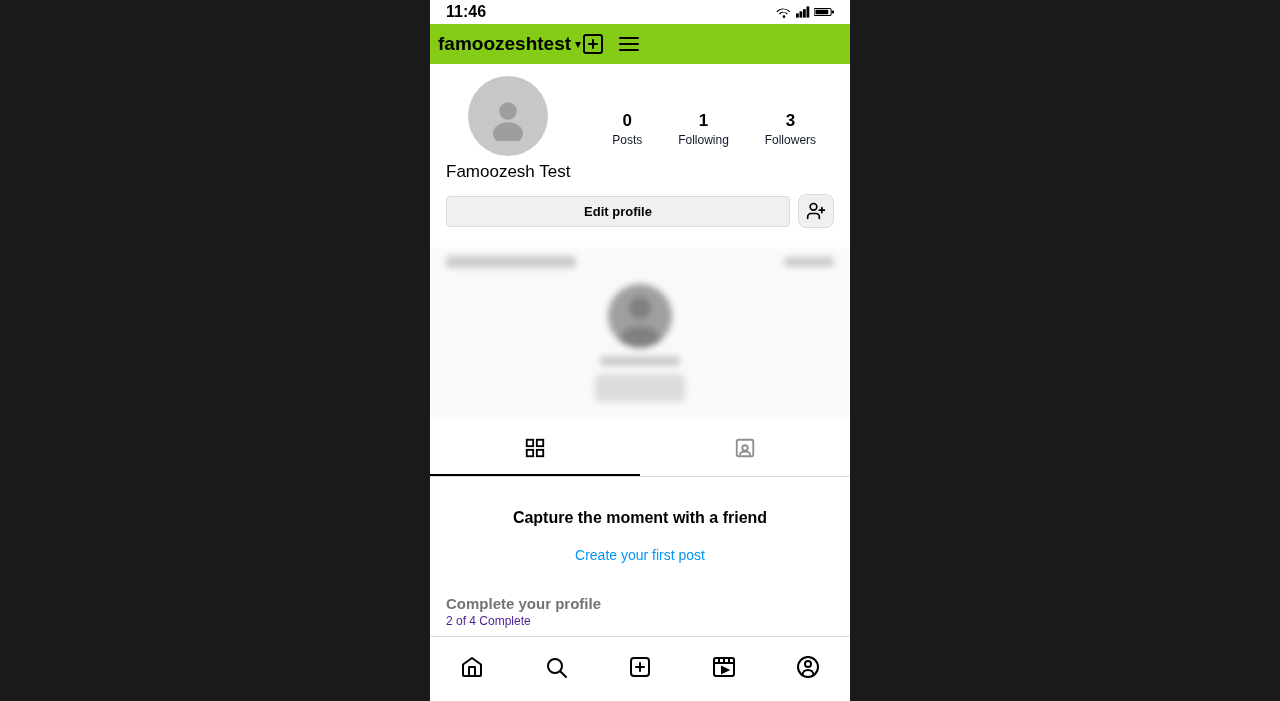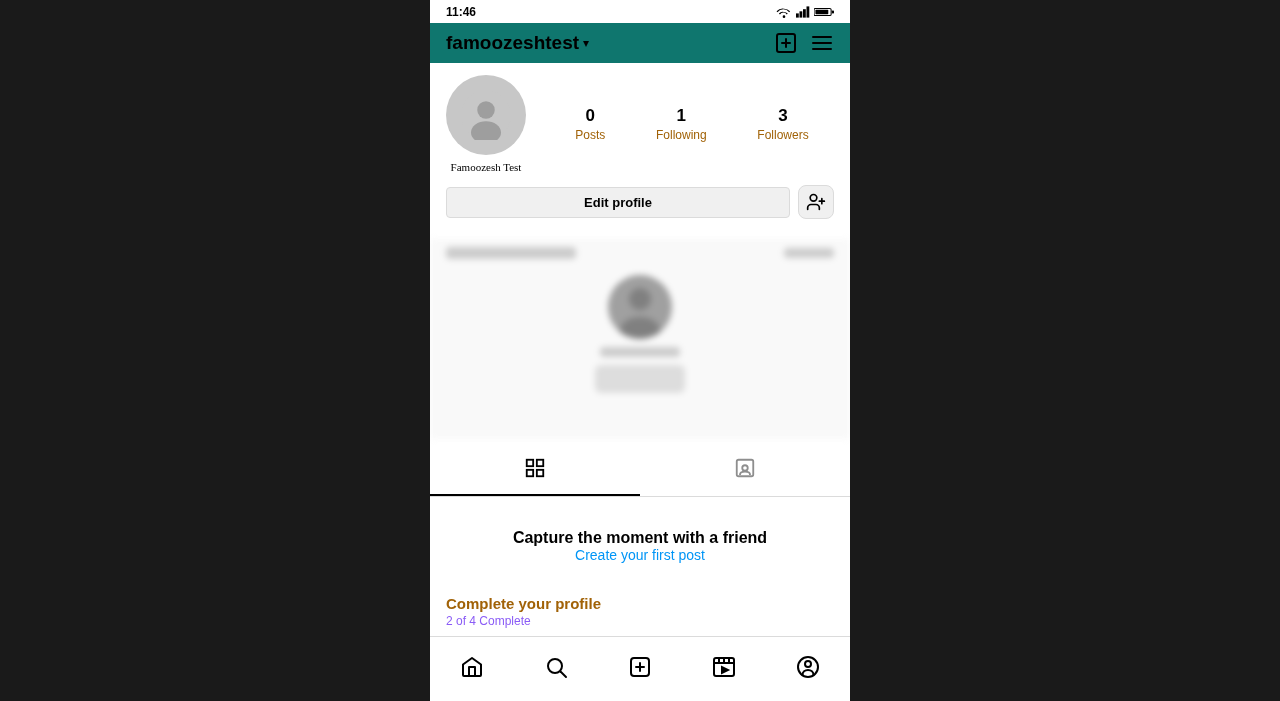--- a/index.html
+++ b/index.html
@@ -31,37 +31,37 @@
     
     .status-bar {
       display: flex;
       justify-content: space-between;
       align-items: center;
       padding: 4px 16px;
       background: #fff;
       height: 24px;
     }
     .status-time {
-      font-size: 12px;
+      font-size: 16px;
       font-weight: 600;
       color: #000;
     }
     .status-icons {
       display: flex;
       gap: 4px;
       align-items: center;
     }
 
     
     .header {
       display: flex;
-      justify-content: space-between;
-      align-items: center;
-      padding: 8px 16px 8px 16px;
-      background: #0f766e;
+      justify-content: flex-start;
+      align-items: center;
+      padding: 8px 16px 8px 8px;
+      background: #84cc16;
     }
     .username-row {
       display: flex;
       align-items: center;
       gap: 4px;
     }
     .username {
       font-size: 19px;
       font-weight: 700;
       color: #000;
@@ -109,45 +109,44 @@
       display: flex;
       align-items: center;
       justify-content: center;
       overflow: hidden;
     }
     .avatar svg {
       width: 50px;
       height: 50px;
     }
     .display-name {
-      font-size: 11px;
+      font-size: 17px;
       font-weight: 400;
       color: #000;
-      font-family: Liberation Serif, serif;
     }
 
     .stats-row {
       display: flex;
       flex: 1;
       justify-content: space-around;
     }
     .stat-item {
       display: flex;
       flex-direction: column;
       align-items: center;
       gap: 2px;
     }
     .stat-number {
       font-size: 17px;
       font-weight: 700;
       color: #000;
     }
     .stat-label {
       font-size: 12px;
-      color: #a16207;
+      color: #0f172a;
     }
 
     
     .buttons-row {
       display: flex;
       gap: 8px;
       margin-bottom: 12px;
       align-items: center;
     }
     .btn-edit, .btn-share {
@@ -257,21 +256,21 @@
     .tab.active .tab-icon {
       color: #000;
     }
 
     
     .empty-state {
       display: flex;
       flex-direction: column;
       align-items: center;
       padding: 32px 16px 16px 16px;
-      gap: 0;
+      gap: 20px;
     }
     .empty-state-title {
       font-size: 16px;
       font-weight: 700;
       color: #000;
       text-align: center;
     }
     .empty-state-link {
       font-size: 14px;
       color: #0095f6;
@@ -279,26 +278,26 @@
       text-align: center;
     }
 
     
     .complete-profile {
       padding: 16px 16px 8px 16px;
     }
     .complete-title {
       font-size: 15px;
       font-weight: 600;
-      color: #a16207;
+      color: #737373;
       margin-bottom: 2px;
     }
     .complete-subtitle {
       font-size: 12px;
-      color: #8b5cf6;
+      color: #4c1d95;
     }
 
     
     .bottom-nav {
       margin-top: auto;
       display: flex;
       justify-content: space-around;
       align-items: center;
       padding: 8px 0 12px 0;
       border-top: 1px solid #dbdbdb;

